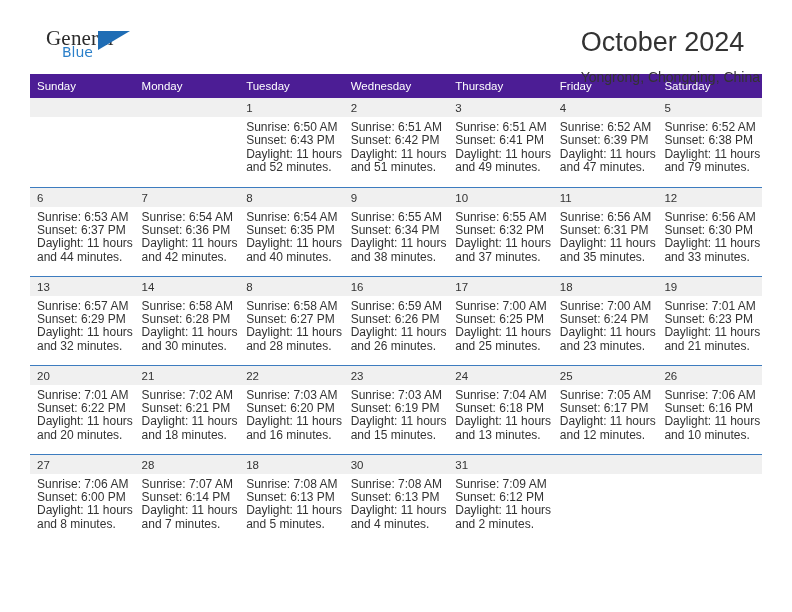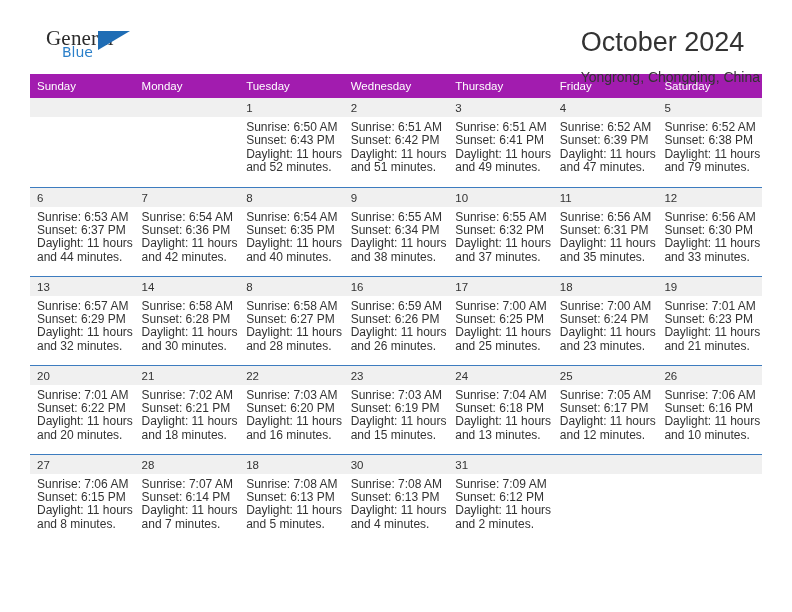--- a/index.html
+++ b/index.html
@@ -80,21 +80,21 @@
     white-space: nowrap;
   }
 
   
   .calendar {
     width: 732px;
     border-collapse: collapse;
     table-layout: fixed;
   }
   .calendar th {
-    background: #a21caf;
+    background: #4c1d95;
     color: #ffffff;
     font-size: 11.5px;
     font-weight: normal;
     text-align: left;
     padding: 6px 0 6px 7px;
     height: 21px;
     box-sizing: border-box;
     border: none;
   }
   .calendar td {
@@ -404,21 +404,21 @@
               <div>Daylight: 11 hours</div>
               <div>and 10 minutes.</div>
             </div>
           </td>
         </tr>
         <tr>
           <td>
             <div class="daynum-band">27</div>
             <div class="cell-body">
               <div>Sunrise: 7:06 AM</div>
-              <div>Sunset: 6:15 PM</div>
+              <div>Sunset: 6:00 PM</div>
               <div>Daylight: 11 hours</div>
               <div>and 8 minutes.</div>
             </div>
           </td>
           <td>
             <div class="daynum-band">28</div>
             <div class="cell-body">
               <div>Sunrise: 7:07 AM</div>
               <div>Sunset: 6:14 PM</div>
               <div>Daylight: 11 hours</div>

